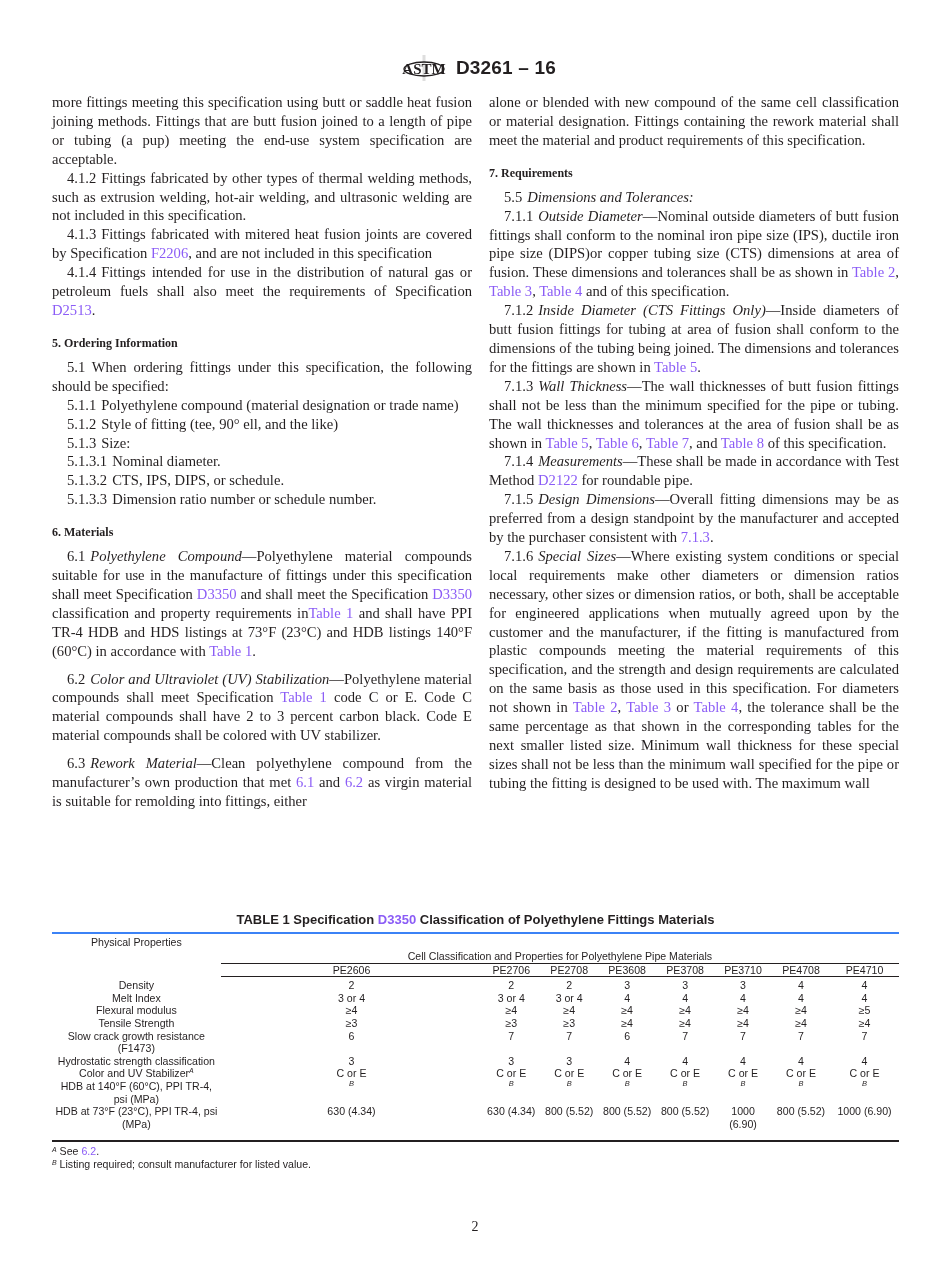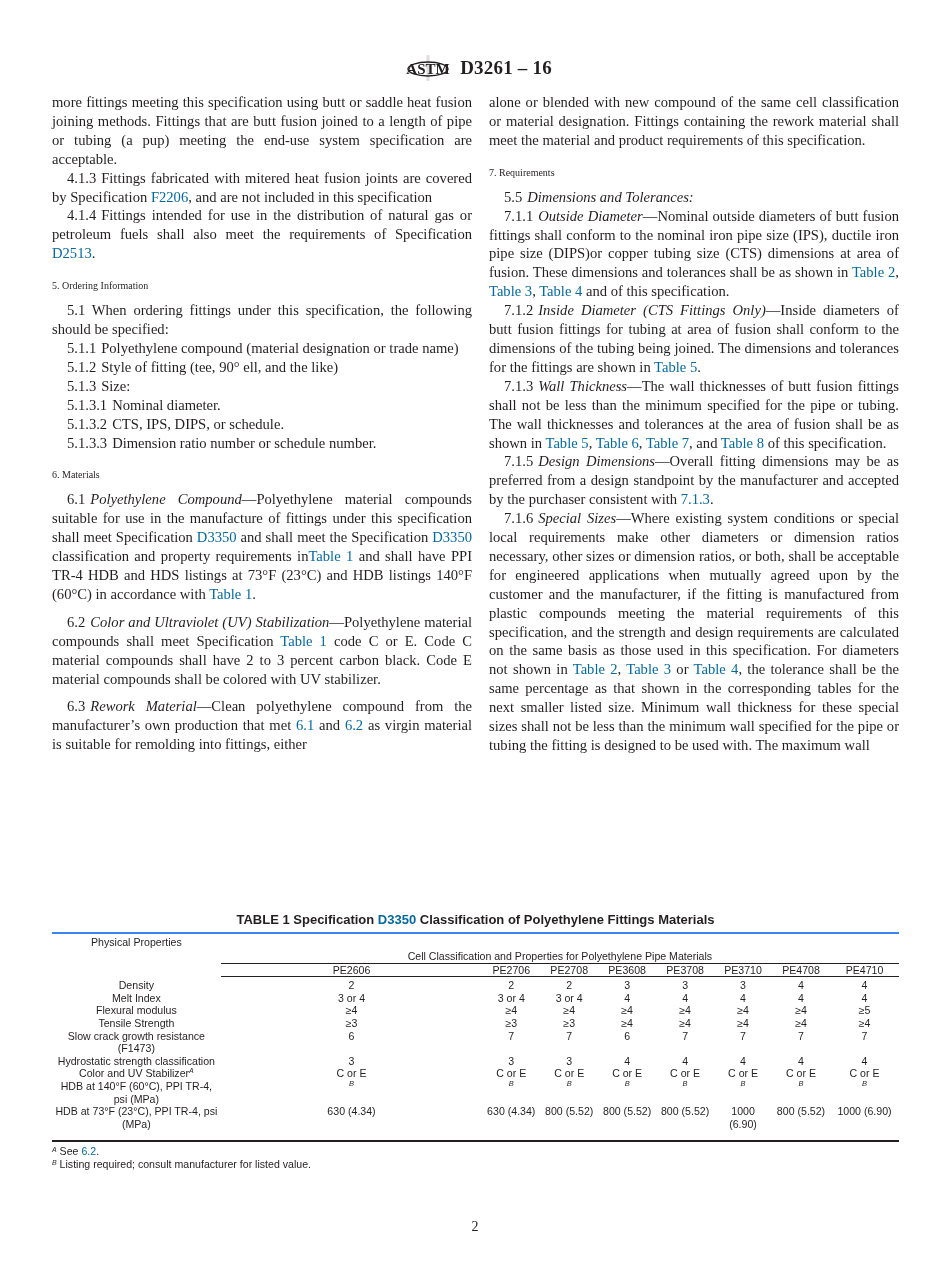--- a/index.html
+++ b/index.html
@@ -1,30 +1,30 @@
 <!DOCTYPE html>
 <html><head>
 <meta charset="utf-8">
 <style>
   html, body { margin: 0; padding: 0; background: #ffffff; }
   body { width: 950px; height: 1272px; position: relative; overflow: hidden;
          font-family: "Liberation Serif", "DejaVu Serif", serif; color: #231f20; }
   .header { position: absolute; top: 54px; left: 4px; width: 950px; text-align: center; }
   .header .logo { display: inline-block; width: 44px; height: 28px; vertical-align: middle; margin-right: 6px; }
-  .header .title { font-family: Liberation Serif, serif; font-weight: bold;
+  .header .title { font-family: Liberation Sans, sans-serif; font-weight: bold;
                    font-size: 19px; vertical-align: middle; letter-spacing: 0.2px; }
   .col { position: absolute; top: 93px; width: 420px; font-size: 14.6px; line-height: 18.9px; text-align: justify; }
   .col.left { left: 52px; }
   .col.right { left: 489px; width: 410px; }
   .col p { margin: 0; }
   .col p.ind { text-indent: 15px; }
   .col p.gap { margin-top: 9px; }
-  .col h2 { font-size: 10px; font-weight: normal; margin: 14px 0 6px 0; line-height: 18px; }
+  .col h2 { font-size: 12px; font-weight: bold; margin: 14px 0 6px 0; line-height: 18px; }
   .col .num { margin-right: 5px; }
-  a.ref, span.ref { color: #0369a1; text-decoration: none; }
+  a.ref, span.ref { color: #8b5cf6; text-decoration: none; }
   i { font-style: italic; }
 
   .tbl-wrap { position: absolute; top: 912px; left: 52px; width: 847px;
               font-family: "Liberation Sans", "DejaVu Sans", sans-serif; font-size: 10.6px; color: #231f20; }
   .tbl-caption { text-align: center; font-weight: bold; font-size: 13px; margin-bottom: 5px; }
   table { width: 100%; border-collapse: collapse; border-top: 2px solid #3b82f6; border-bottom: 2px solid #231f20; }
   td, th { text-align: center; vertical-align: top; padding: 0 2px; line-height: 12.6px; font-weight: normal; }
   th.grp { border-bottom: 1px solid #231f20; padding-top: 16px; }
   tr.codes th { border-bottom: 1px solid #231f20; }
   td.prop { width: 165px; }
@@ -41,20 +41,23 @@
     <ellipse cx="22" cy="15" rx="20" ry="7" fill="none" stroke="#231f20" stroke-width="1.4"></ellipse>
     <text x="22" y="20" text-anchor="middle" font-family="Liberation Serif, serif" font-weight="bold" font-size="15" fill="#231f20">ASTM</text>
     <rect x="20.5" y="1" width="3" height="26" fill="#231f20" opacity="0.15"></rect>
   </svg>
   <span class="title">D3261 – 16</span>
 </div>
 
 <div class="col left">
   <p>more fittings meeting this specification using butt or saddle heat fusion joining methods. Fittings that are butt fusion joined to a length of pipe or tubing (a pup) meeting the end-use system specification are acceptable.</p>
 
+  <p class="ind">
+    <span class="num">4.1.2</span><span>Fittings fabricated by other types of thermal welding methods, such as extrusion welding, hot-air welding, and ultrasonic welding are not included in this specification.</span>
+  </p>
 
   <p class="ind">
     <span class="num">4.1.3</span><span>Fittings fabricated with mitered heat fusion joints are covered by Specification </span><a class="ref">F2206</a><span>, and are not included in this specification</span>
   </p>
 
   <p class="ind">
     <span class="num">4.1.4</span><span>Fittings intended for use in the distribution of natural gas or petroleum fuels shall also meet the requirements of Specification </span><a class="ref">D2513</a><span>.</span>
   </p>
 
   <h2>5.  Ordering Information</h2>
@@ -89,20 +92,23 @@
   </p>
 
   <p class="ind">
     <span class="num">7.1.2</span><i>Inside Diameter (CTS Fittings Only)</i><span>—Inside diameters of butt fusion fittings for tubing at area of fusion shall conform to the dimensions of the tubing being joined. The dimensions and tolerances for the fittings are shown in </span><a class="ref">Table 5</a><span>.</span>
   </p>
 
   <p class="ind">
     <span class="num">7.1.3</span><i>Wall Thickness</i><span>—The wall thicknesses of butt fusion fittings shall not be less than the minimum specified for the pipe or tubing. The wall thicknesses and tolerances at the area of fusion shall be as shown in </span><a class="ref">Table 5</a><span>, </span><a class="ref">Table 6</a><span>, </span><a class="ref">Table 7</a><span>, and </span><a class="ref">Table 8</a><span> of this specification.</span>
   </p>
 
+  <p class="ind">
+    <span class="num">7.1.4</span><i>Measurements</i><span>—These shall be made in accordance with Test Method </span><a class="ref">D2122</a><span> for roundable pipe.</span>
+  </p>
 
   <p class="ind">
     <span class="num">7.1.5</span><i>Design Dimensions</i><span>—Overall fitting dimensions may be as preferred from a design standpoint by the manufacturer and accepted by the purchaser consistent with </span><a class="ref">7.1.3</a><span>.</span>
   </p>
 
   <p class="ind">
     <span class="num">7.1.6</span><i>Special Sizes</i><span>—Where existing system conditions or special local requirements make other diameters or dimension ratios necessary, other sizes or dimension ratios, or both, shall be acceptable for engineered applications when mutually agreed upon by the customer and the manufacturer, if the fitting is manufactured from plastic compounds meeting the material requirements of this specification, and the strength and design requirements are calculated on the same basis as those used in this specification. For diameters not shown in </span><a class="ref">Table 2</a><span>, </span><a class="ref">Table 3</a><span> or </span><a class="ref">Table 4</a><span>, the tolerance shall be the same percentage as that shown in the corresponding tables for the next smaller listed size. Minimum wall thickness for these special sizes shall not be less than the minimum wall specified for the pipe or tubing the fitting is designed to be used with. The maximum wall</span>
   </p>
 </div>
 

